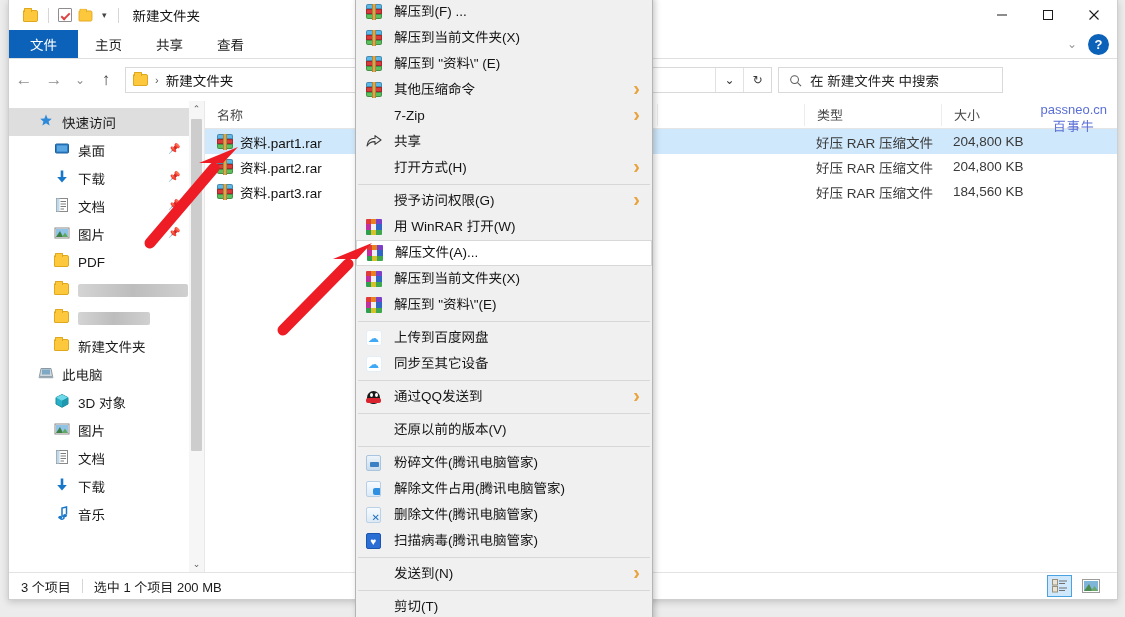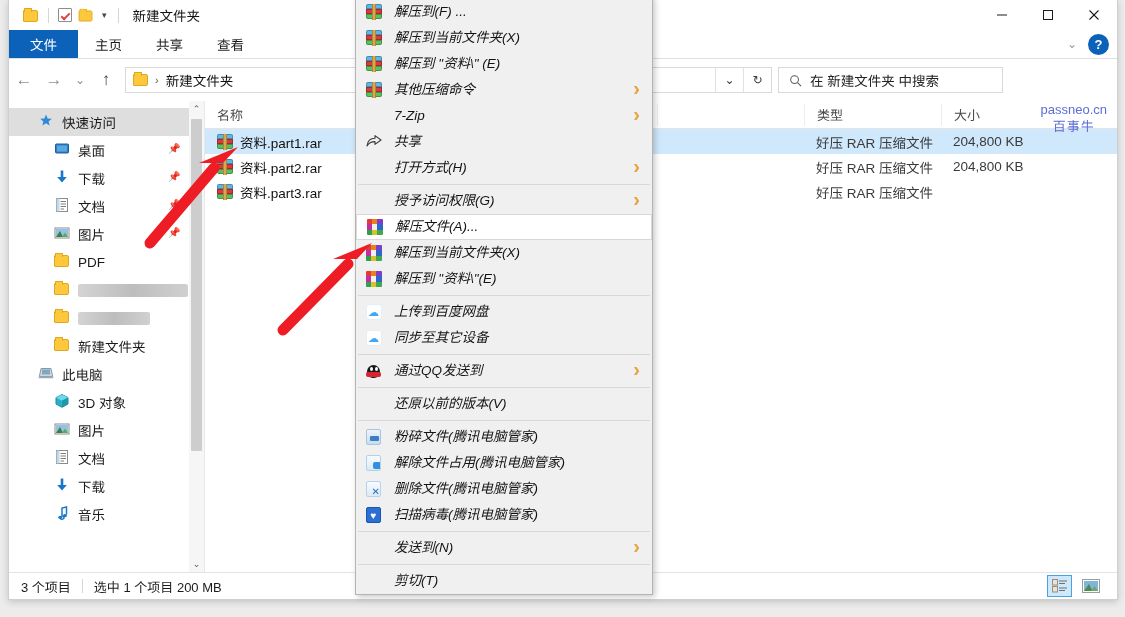--- a/index.html
+++ b/index.html
@@ -354,21 +354,21 @@
   .mi.hl {
     background: #ffffff;
     border: 1px solid #d8d8d8;
     height: 26px;
   }
   .mi-ico {
     width: 17px; height: 17px; flex: 0 0 17px;
     margin-right: 12px;
     display: inline-flex; align-items: center; justify-content: center;
   }
-  .mi-lbl { line-height: 1; font-style: italic; }
+  .mi-lbl { line-height: 1; }
   .mi-arrow {
     position: absolute; right: 12px; top: 5px;
     color: #e8a33d; font-size: 14px;
     font-weight: 600;
   }
   .msep {
     height: 1px; background: #d7d7d7;
     margin: 3px 2px 3px 2px;
   }
 
@@ -698,20 +698,21 @@
                 <span class="rar">
                   <span class="b b1"></span>
                   <span class="b b2"></span>
                   <span class="b b3"></span>
                   <span class="strap"></span>
                 </span>
                 <span>资料.part3.rar</span>
               </div>
               <div class="cell c-date"></div>
               <div class="cell c-type" style="color: rgb(58, 58, 58);">好压 RAR 压缩文件</div>
+              <div class="cell c-size" style="color: rgb(58, 58, 58);">184,560 KB</div>
             </div>
           </div>
       </div>
     </div>
 
     <div class="statusbar">
       <span class="status-text">3 个项目</span>
       <span class="status-sep"></span>
       <span class="status-text" style="padding-left:0">选中 1 个项目  200 MB</span>
       <div class="viewbtns">
@@ -811,66 +812,82 @@
         <span class="mi-arrow" style="font-size: 20px; top: 0px;">›</span>
       </div>
       <div class="msep"></div>
       <div class="mi">
         <span class="mi-ico">
           <span></span>
         </span>
         <span class="mi-lbl">授予访问权限(G)</span>
         <span class="mi-arrow" style="font-size: 20px; top: 0px;">›</span>
       </div>
-      <div class="mi hl">
+      <div class="mi">
         <span class="mi-ico">
           <span class="wrar">
             <i style="background: rgb(224, 58, 58);"></i>
             <i style="background: rgb(232, 130, 30);"></i>
             <i style="background: rgb(125, 63, 199);"></i>
             <i style="background: rgb(192, 47, 160);"></i>
             <i style="background: rgb(240, 240, 240);"></i>
             <i style="background: rgb(47, 102, 199);"></i>
             <i style="background: rgb(47, 159, 79);"></i>
             <i style="background: rgb(216, 194, 42);"></i>
             <i style="background: rgb(63, 168, 79);"></i>
           </span>
         </span>
-        <span class="mi-lbl">解压文件(A)...</span>
-      </div>
-      <div class="mi">
+        <span class="mi-lbl">用 WinRAR 打开(W)</span>
+      </div>
+      <div class="mi hl">
         <span class="mi-ico">
           <span class="wrar">
             <i style="background: rgb(224, 58, 58);"></i>
             <i style="background: rgb(232, 130, 30);"></i>
             <i style="background: rgb(125, 63, 199);"></i>
             <i style="background: rgb(192, 47, 160);"></i>
             <i style="background: rgb(240, 240, 240);"></i>
             <i style="background: rgb(47, 102, 199);"></i>
             <i style="background: rgb(47, 159, 79);"></i>
             <i style="background: rgb(216, 194, 42);"></i>
             <i style="background: rgb(63, 168, 79);"></i>
           </span>
         </span>
-        <span class="mi-lbl">解压到当前文件夹(X)</span>
+        <span class="mi-lbl">解压文件(A)...</span>
       </div>
       <div class="mi">
         <span class="mi-ico">
           <span class="wrar">
             <i style="background: rgb(224, 58, 58);"></i>
             <i style="background: rgb(232, 130, 30);"></i>
             <i style="background: rgb(125, 63, 199);"></i>
             <i style="background: rgb(192, 47, 160);"></i>
             <i style="background: rgb(240, 240, 240);"></i>
             <i style="background: rgb(47, 102, 199);"></i>
             <i style="background: rgb(47, 159, 79);"></i>
             <i style="background: rgb(216, 194, 42);"></i>
             <i style="background: rgb(63, 168, 79);"></i>
           </span>
         </span>
+        <span class="mi-lbl">解压到当前文件夹(X)</span>
+      </div>
+      <div class="mi">
+        <span class="mi-ico">
+          <span class="wrar">
+            <i style="background: rgb(224, 58, 58);"></i>
+            <i style="background: rgb(232, 130, 30);"></i>
+            <i style="background: rgb(125, 63, 199);"></i>
+            <i style="background: rgb(192, 47, 160);"></i>
+            <i style="background: rgb(240, 240, 240);"></i>
+            <i style="background: rgb(47, 102, 199);"></i>
+            <i style="background: rgb(47, 159, 79);"></i>
+            <i style="background: rgb(216, 194, 42);"></i>
+            <i style="background: rgb(63, 168, 79);"></i>
+          </span>
+        </span>
         <span class="mi-lbl">解压到 "资料\"(E)</span>
       </div>
       <div class="msep"></div>
       <div class="mi">
         <span class="mi-ico">
           <span class="bd">☁</span>
         </span>
         <span class="mi-lbl">上传到百度网盘</span>
       </div>
       <div class="mi">

